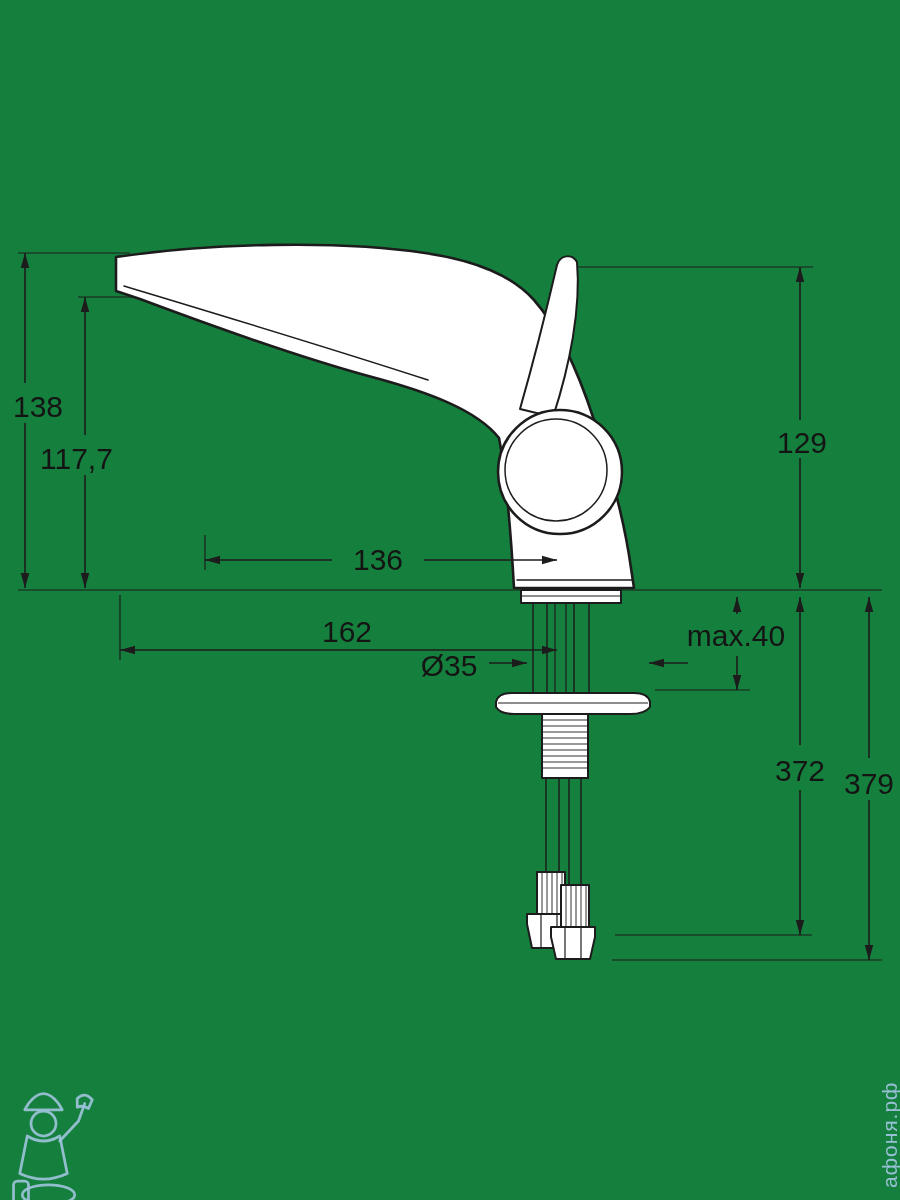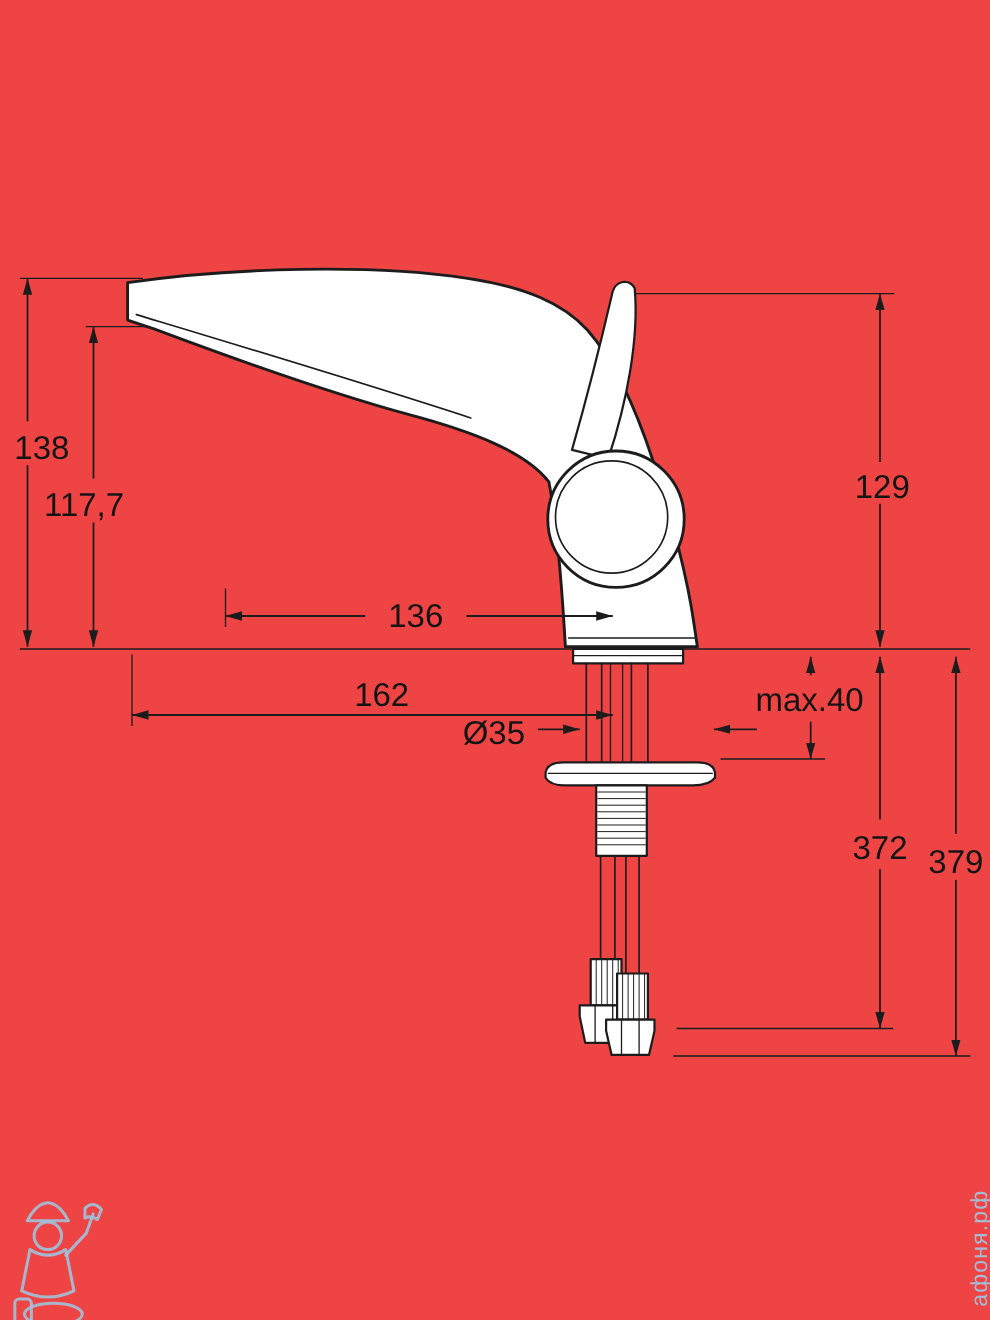--- a/index.html
+++ b/index.html
@@ -1,17 +1,17 @@
 <!DOCTYPE html>
 <html><head>
 <meta charset="utf-8">
 <style>
   html,body{margin:0;padding:0;background:#e8e8e8;}
   .canvas{
-    width:900px;height:1200px;position:relative;background:#ef4444;
+    width:900px;height:1200px;position:relative;background:#15803d;
     margin:0 auto;overflow:hidden;
     font-family:"Liberation Sans",sans-serif;
   }
   svg{position:absolute;left:0;top:0;}
   .outline{stroke:#1c1c1c;stroke-width:2.6;fill:#ffffff;stroke-linejoin:round;stroke-linecap:round;}
   .detail{stroke:#1c1c1c;stroke-width:1.5;fill:none;stroke-linecap:round;}
   .detail2{stroke:#1c1c1c;stroke-width:2;fill:#ffffff;stroke-linejoin:round;}
   .thin{stroke:#1c1c1c;stroke-width:1.2;fill:none;}
   .dim{stroke:#1c1c1c;stroke-width:1.6;fill:none;}
   .hatch{stroke:#1c1c1c;stroke-width:0.9;fill:none;}

